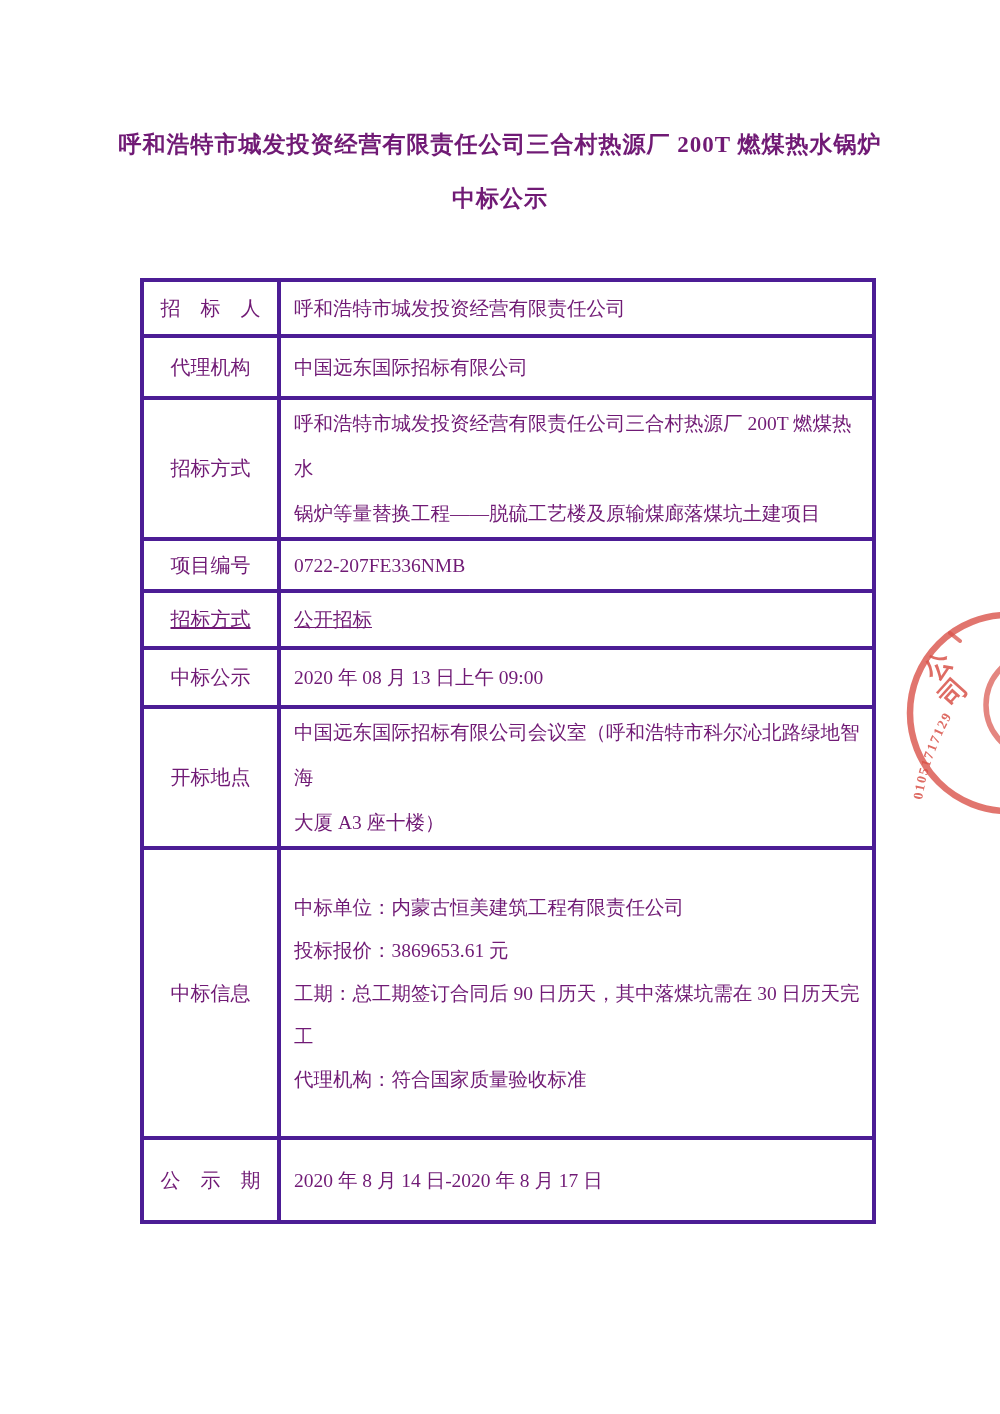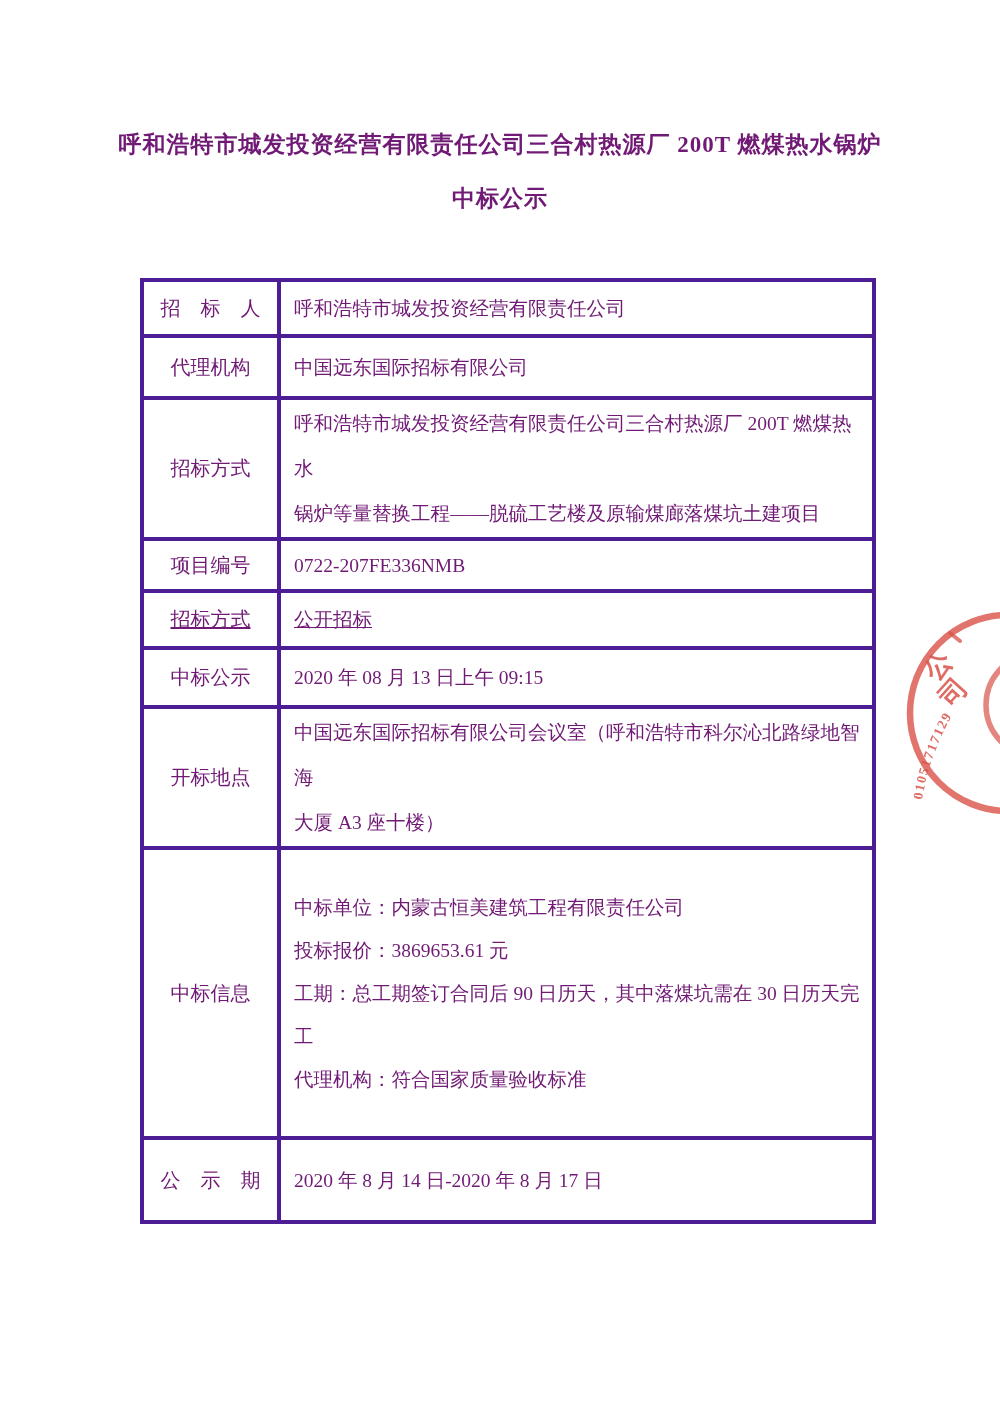--- a/index.html
+++ b/index.html
@@ -117,21 +117,21 @@
     </tr>
     <tr class="r5">
       <td class="lbl">招标方式</td>
       <td class="val">
         <div class="line">公开招标</div>
       </td>
     </tr>
     <tr class="r6">
       <td class="lbl">中标公示</td>
       <td class="val">
-        <div class="line">2020 年 08 月 13 日上午 09:15</div>
+        <div class="line">2020 年 08 月 13 日上午 09:00</div>
       </td>
     </tr>
     <tr class="r7">
       <td class="lbl">开标地点</td>
       <td class="val">
         <div class="line">中国远东国际招标有限公司会议室（呼和浩特市科尔沁北路绿地智海</div>
         <div class="line">大厦 A3 座十楼）</div>
       </td>
     </tr>
     <tr class="r8">

